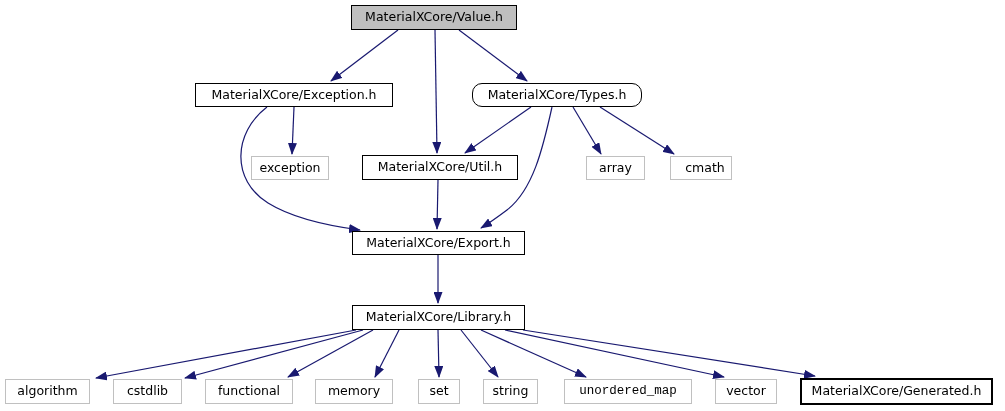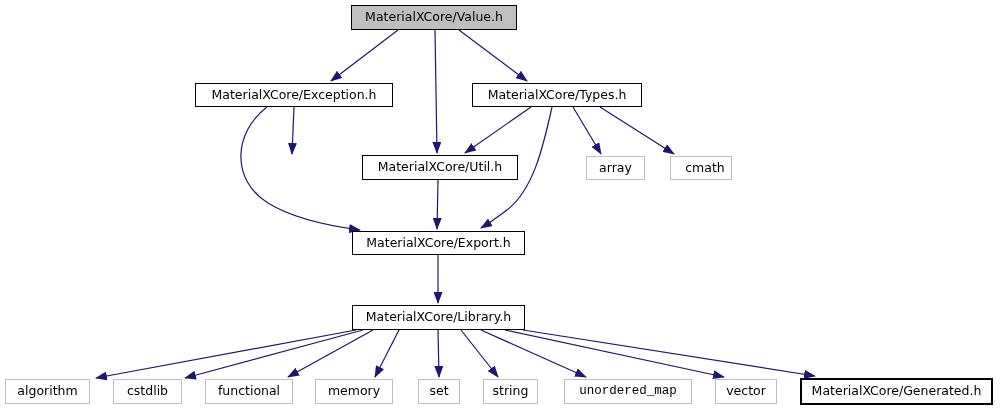--- a/index.html
+++ b/index.html
@@ -85,22 +85,23 @@
     <path class="edge" d="M461,330 L498,377" marker-end="url(#arrow)"></path>
     <path class="edge" d="M481,330 L586,377" marker-end="url(#arrow)"></path>
     <path class="edge" d="M505,330 L724,377" marker-end="url(#arrow)"></path>
     <path class="edge" d="M523,330 L815,376" marker-end="url(#arrow)"></path>
   </svg>
 
   <div class="node root" style="left:351px; top:5px; width:166px; height:25px;">MaterialXCore/Value.h</div>
 
   <div class="node project" style="left:195px; top:83px; width:198px; height:24px;">MaterialXCore/Exception.h</div>
 
-  <div class="node project" style="left:472px; top:83px; width:170px; height:24px;">MaterialXCore/Types.h</div>
+  <div class="node project" style="left:472px; top:83px; width:170px; height:24px;border-radius:10px;">MaterialXCore/Types.h</div>
 
+  <div class="node system" style="left:251px; top:156px; width:78px; height:24px;">exception</div>
 
   <div class="node project" style="left:362px; top:155px; width:156px; height:25px;">MaterialXCore/Util.h</div>
 
   <div class="node system" style="left:586px; top:156px; width:59px; height:24px;">array</div>
 
   <div class="node system" style="left:670px; top:156px; width:62px; height:24px;padding-left:8px;">cmath</div>
 
   <div class="node project" style="left:352px; top:231px; width:173px; height:24px;">MaterialXCore/Export.h</div>
 
   <div class="node project" style="left:352px; top:305px; width:173px; height:25px;">MaterialXCore/Library.h</div>

